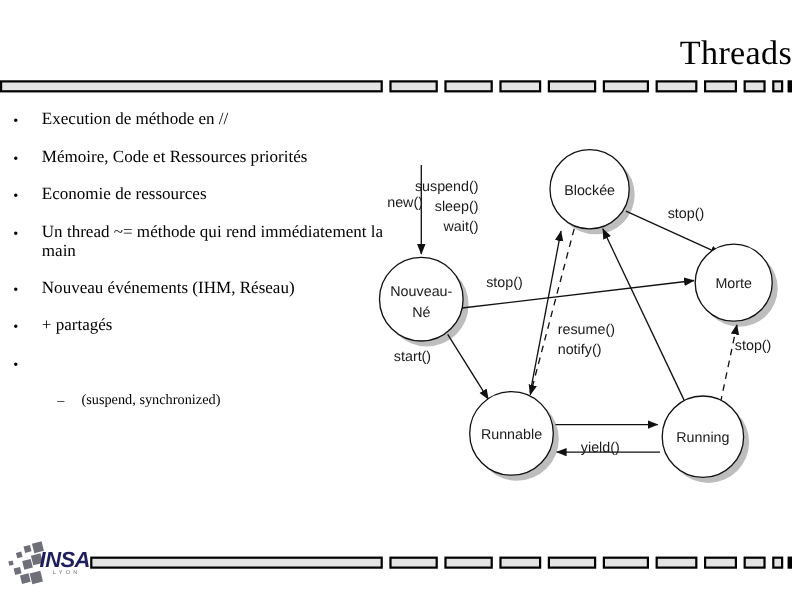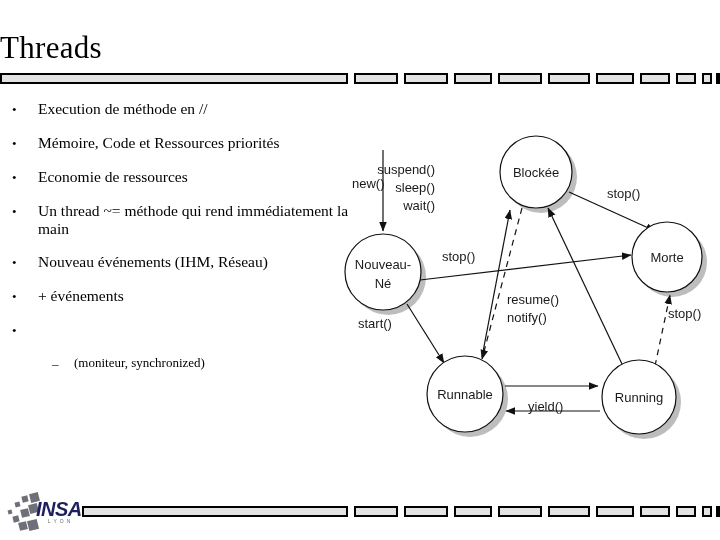--- a/index.html
+++ b/index.html
@@ -21,21 +21,21 @@
     width: 720px;
     height: 540px;
   }
 
   
   #slide-title {
     position: absolute;
     left: 0;
     top: 30px;
     width: 720px;
-    text-align: left;
+    text-align: right;
     font-family: "Liberation Serif", serif;
     font-size: 31px;
     line-height: 36px;
     font-weight: normal;
     letter-spacing: 0.3px;
     color: #000;
     margin: 0;
   }
 
   
@@ -180,28 +180,28 @@
       <div class="bullet-row lvl1">
         <span class="bullet-mark">•</span>
         <span class="bullet-text">Un thread ~= méthode qui rend immédiatement la main</span>
       </div>
       <div class="bullet-row lvl1">
         <span class="bullet-mark">•</span>
         <span class="bullet-text">Nouveau événements (IHM, Réseau)</span>
       </div>
       <div class="bullet-row lvl1">
         <span class="bullet-mark">•</span>
-        <span class="bullet-text">+ événements</span>
+        <span class="bullet-text">+ partagés</span>
       </div>
       <div class="bullet-row lvl1">
         <span class="bullet-mark">•</span>
       </div>
       <div class="bullet-row lvl2">
         <span class="bullet-mark">–</span>
-        <span class="bullet-text">(moniteur, synchronized)</span>
+        <span class="bullet-text">(suspend, synchronized)</span>
       </div>
     </div>
 
   <div id="state-diagram">
     <svg width="390" height="330" viewBox="0 0 390 330" xmlns="http://www.w3.org/2000/svg">
       <defs>
         <marker id="arw" markerWidth="9" markerHeight="9" refX="7.6" refY="3.2" orient="auto" markerUnits="strokeWidth">
           <path d="M0,0 L8,3.2 L0,6.4 z" fill="#111111"></path>
         </marker>
       </defs>

